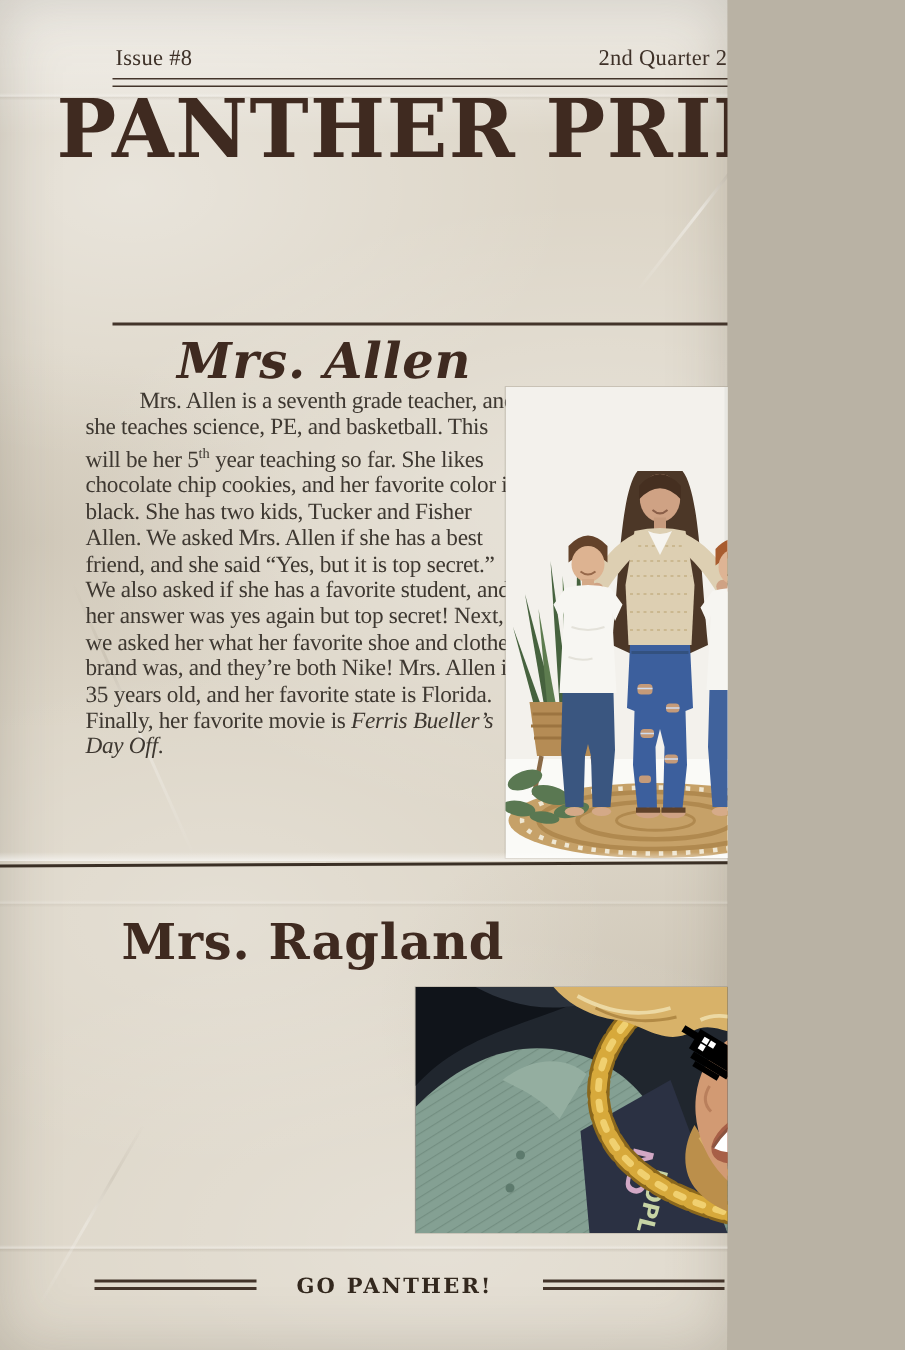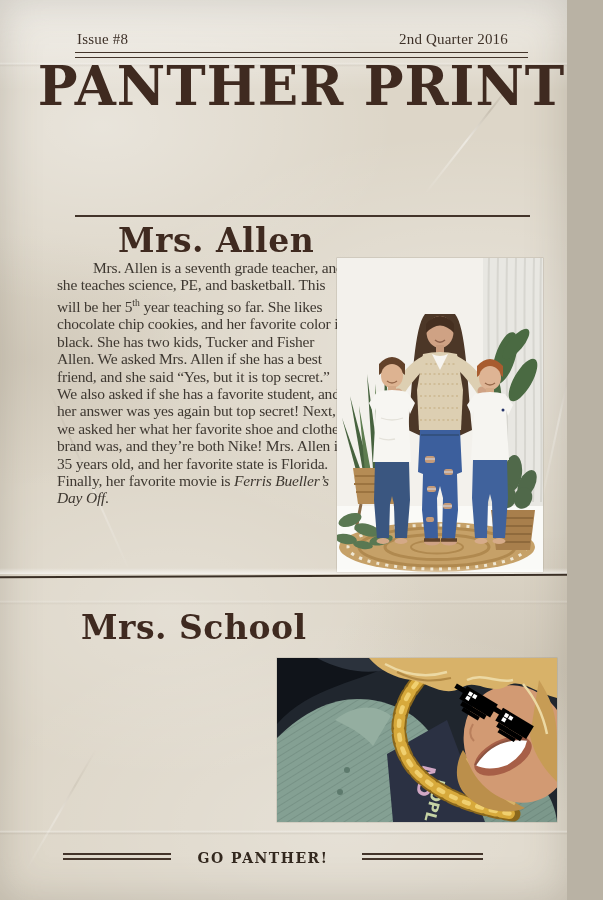--- a/index.html
+++ b/index.html
@@ -1,18 +1,18 @@
 <!DOCTYPE html>
 <html><head>
 <meta charset="utf-8">
 <style>
   html,body{margin:0;padding:0;}
   body{width:603px;height:900px;overflow:hidden;background:#b9b2a4;}
   #page{
-    position:relative;width:567px;height:900px;overflow:hidden;
+    position:relative;width:485px;height:900px;overflow:hidden;
     background-color:#ddd6c8;
     background-image:
       linear-gradient(180deg, rgba(255,255,255,.55) 0px, rgba(255,255,255,.28) 58px, rgba(255,255,255,0) 90px),
       radial-gradient(420px 260px at 18% 14%, rgba(255,255,255,.35), rgba(255,255,255,0) 70%),
       radial-gradient(500px 300px at 82% 38%, rgba(255,255,255,.30), rgba(255,255,255,0) 70%),
       radial-gradient(380px 240px at 30% 68%, rgba(255,255,255,.22), rgba(255,255,255,0) 70%),
       radial-gradient(520px 300px at 60% 92%, rgba(255,255,255,.25), rgba(255,255,255,0) 70%),
       radial-gradient(300px 200px at 95% 75%, rgba(140,128,108,.18), rgba(140,128,108,0) 70%),
       radial-gradient(260px 180px at 5% 40%, rgba(140,128,108,.15), rgba(140,128,108,0) 70%);
     box-shadow:inset 0 0 40px rgba(96,86,70,.25);
@@ -54,21 +54,21 @@
   <div class="meta" style="top:31px;left:77px;">Issue #8</div>
   <div class="meta" style="top:31px;left:393px;width:115px;text-align:right;">2nd Quarter 2016</div>
 
   <div class="rule" style="top:52px;left:75px;width:453px;height:1.2px;"></div>
   <div class="rule" style="top:56.5px;left:75px;width:453px;height:1.2px;"></div>
 
   <div id="title" class="display">PANTHER PRINT</div>
 
   <div class="rule" style="top:215px;left:75px;width:455px;"></div>
 
-  <div class="article-heading display" style="top:224px;left:118px;">Mrs. Allen</div>
+  <div class="article-heading display" style="top:224px;left:118px;font-style:italic;">Mrs. Allen</div>
   <div id="allen-body" class="body-text"><span class="seg-plain">Mrs. Allen is a seventh grade teacher, and she teaches science, PE, and basketball. This will be her 5</span><span class="seg-sup">th</span><span class="seg-plain"> year teaching so far. She likes chocolate chip cookies, and her favorite color is black. She has two kids, Tucker and Fisher Allen. We asked Mrs. Allen if she has a best friend, and she said “Yes, but it is top secret.” We also asked if she has a favorite student, and her answer was yes again but top secret! Next, we asked her what her favorite shoe and clothes brand was, and they’re both Nike! Mrs. Allen is 35 years old, and her favorite state is Florida.  Finally, her favorite movie is </span><span class="seg-italic">Ferris Bueller’s Day Off</span><span class="seg-plain">.</span></div>
 
   <svg class="photo" style="top:258px;left:337px;" width="206" height="314" viewBox="0 0 206 314" xmlns="http://www.w3.org/2000/svg">
     <rect width="206" height="314" fill="#f3f1ec"></rect>
     <g>
       <rect x="146" y="0" width="60" height="256" fill="#e8e7e2"></rect>
       <g stroke="#d7d6d0" stroke-width="2" fill="none">
         <path d="M152 0 C150 80 154 180 151 252"></path>
         <path d="M161 0 C159 90 163 180 160 250"></path>
         <path d="M170 0 C168 80 172 190 169 248"></path>
@@ -174,21 +174,21 @@
       <circle cx="166" cy="152" r="1.5" fill="#27356a"></circle>
       <path d="M136 202 L170 202 L171 240 L168 280 L156 280 L155 244 L153 236 L151 244 L150 280 L138 280 L135 240 Z" fill="#40629c"></path>
       <ellipse cx="144" cy="283" rx="6.5" ry="3" fill="#d6ab89"></ellipse>
       <ellipse cx="162" cy="283" rx="6.5" ry="3" fill="#d6ab89"></ellipse>
     </g>
   </svg>
 
   <div class="divider-glow" style="top:568px;"></div>
   <div class="divider" style="top:575px;"></div>
 
-  <div class="article-heading display" style="top:611px;left:81px;">Mrs. School</div>
+  <div class="article-heading display" style="top:611px;left:81px;">Mrs. Ragland</div>
 
   <svg class="photo" style="top:658px;left:277px;" width="280" height="164" viewBox="0 0 280 164" xmlns="http://www.w3.org/2000/svg">
     <defs>
       <pattern id="cord" width="6" height="6" patternUnits="userSpaceOnUse" patternTransform="rotate(58)">
         <rect width="6" height="6" fill="none"></rect>
         <line x1="0" y1="0" x2="0" y2="6" stroke="rgba(40,60,50,0.18)" stroke-width="1.6"></line>
       </pattern>
     </defs>
     <rect width="280" height="164" fill="#20262e"></rect>
     <path d="M0 0 L130 0 C80 26 34 28 0 66 Z" fill="#10141a"></path>

